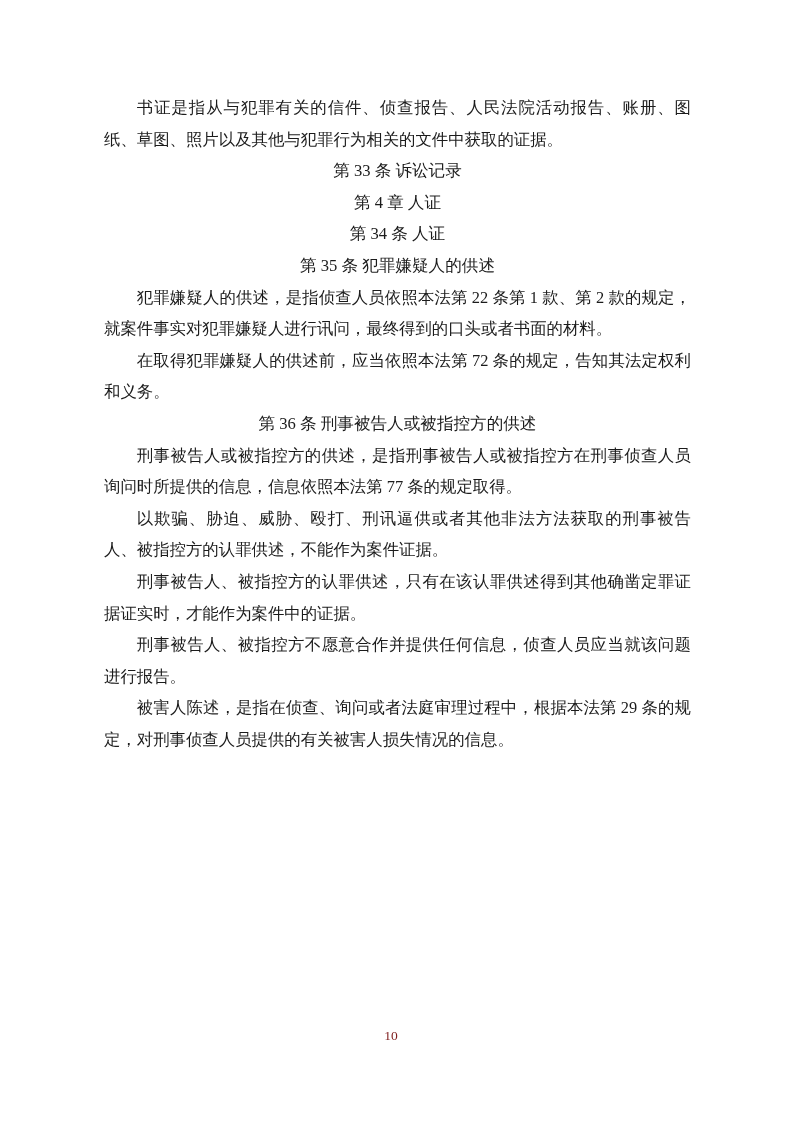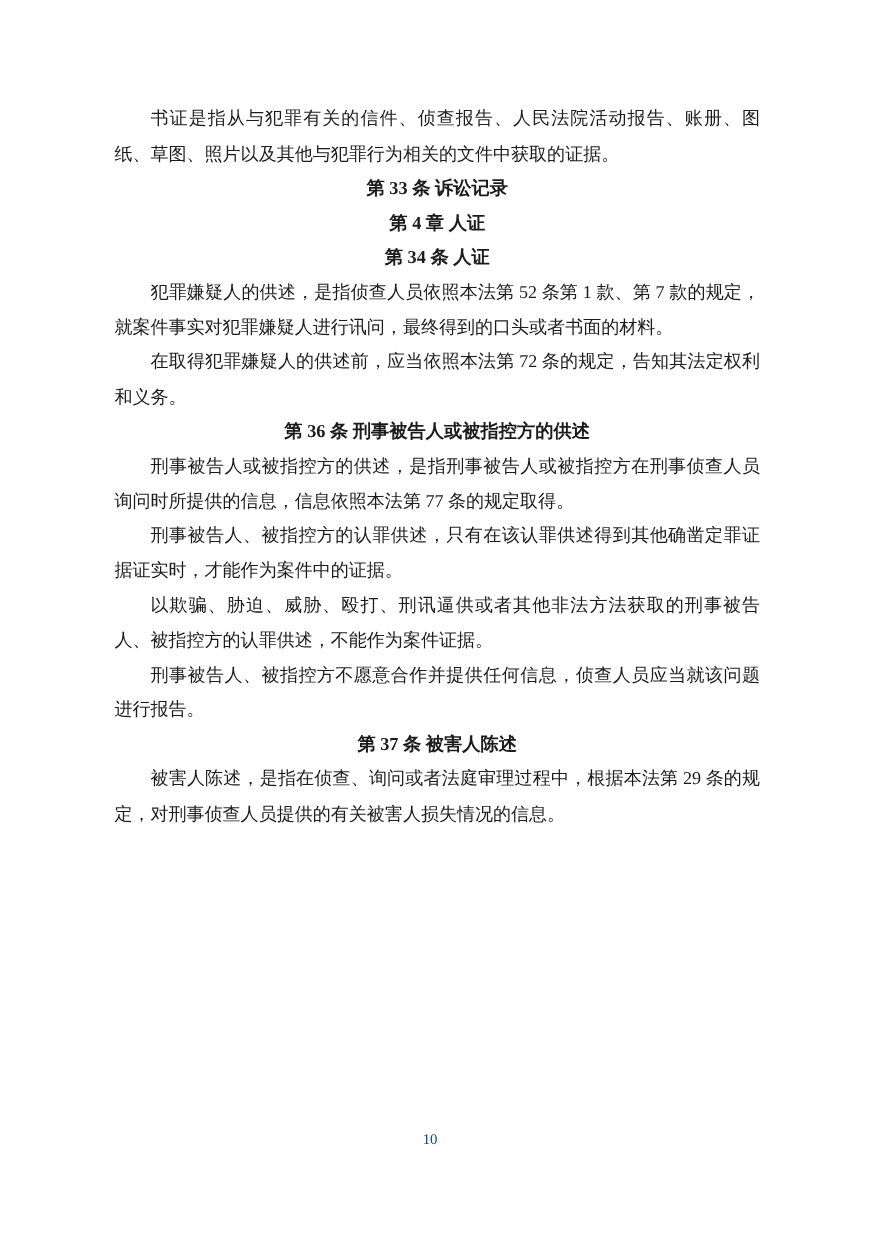--- a/index.html
+++ b/index.html
@@ -31,50 +31,50 @@
     text-indent: 2em;
     font-weight: normal;
     word-break: break-all;
   }
   .heading {
     margin: 0;
     font-size: 16.6px;
     line-height: 31.6px;
     text-align: center;
     text-indent: 0;
-    font-weight: bold;
+    font-weight: normal;
   }
   .footer {
     position: absolute;
     top: 1026px;
     left: 0;
     width: 100%;
     text-align: center;
   }
   .page-number {
     font-size: 13.5px;
     line-height: 20px;
-    color: #0c4a6e;
+    color: #7f1d1d;
   }
 </style>
 </head>
 <body>
 
 <div class="page">
   <div class="content">
     <p class="para">书证是指从与犯罪有关的信件、侦查报告、人民法院活动报告、账册、图纸、草图、照片以及其他与犯罪行为相关的文件中获取的证据。</p>
     <h3 class="heading">第 33 条 诉讼记录</h3>
     <h3 class="heading">第 4 章 人证</h3>
     <h3 class="heading">第 34 条 人证</h3>
-    <p class="para">犯罪嫌疑人的供述，是指侦查人员依照本法第 52 条第 1 款、第 7 款的规定，就案件事实对犯罪嫌疑人进行讯问，最终得到的口头或者书面的材料。</p>
+    <h3 class="heading">第 35 条 犯罪嫌疑人的供述</h3>
+    <p class="para">犯罪嫌疑人的供述，是指侦查人员依照本法第 22 条第 1 款、第 2 款的规定，就案件事实对犯罪嫌疑人进行讯问，最终得到的口头或者书面的材料。</p>
     <p class="para">在取得犯罪嫌疑人的供述前，应当依照本法第 72 条的规定，告知其法定权利和义务。</p>
     <h3 class="heading">第 36 条 刑事被告人或被指控方的供述</h3>
     <p class="para">刑事被告人或被指控方的供述，是指刑事被告人或被指控方在刑事侦查人员询问时所提供的信息，信息依照本法第 77 条的规定取得。</p>
+    <p class="para">以欺骗、胁迫、威胁、殴打、刑讯逼供或者其他非法方法获取的刑事被告人、被指控方的认罪供述，不能作为案件证据。</p>
     <p class="para">刑事被告人、被指控方的认罪供述，只有在该认罪供述得到其他确凿定罪证据证实时，才能作为案件中的证据。</p>
-    <p class="para">以欺骗、胁迫、威胁、殴打、刑讯逼供或者其他非法方法获取的刑事被告人、被指控方的认罪供述，不能作为案件证据。</p>
     <p class="para">刑事被告人、被指控方不愿意合作并提供任何信息，侦查人员应当就该问题进行报告。</p>
-    <h3 class="heading">第 37 条 被害人陈述</h3>
     <p class="para">被害人陈述，是指在侦查、询问或者法庭审理过程中，根据本法第 29 条的规定，对刑事侦查人员提供的有关被害人损失情况的信息。</p>
   </div>
   <div class="footer">
     <span class="page-number">10</span>
   </div>
 </div>
 
 </body></html>

